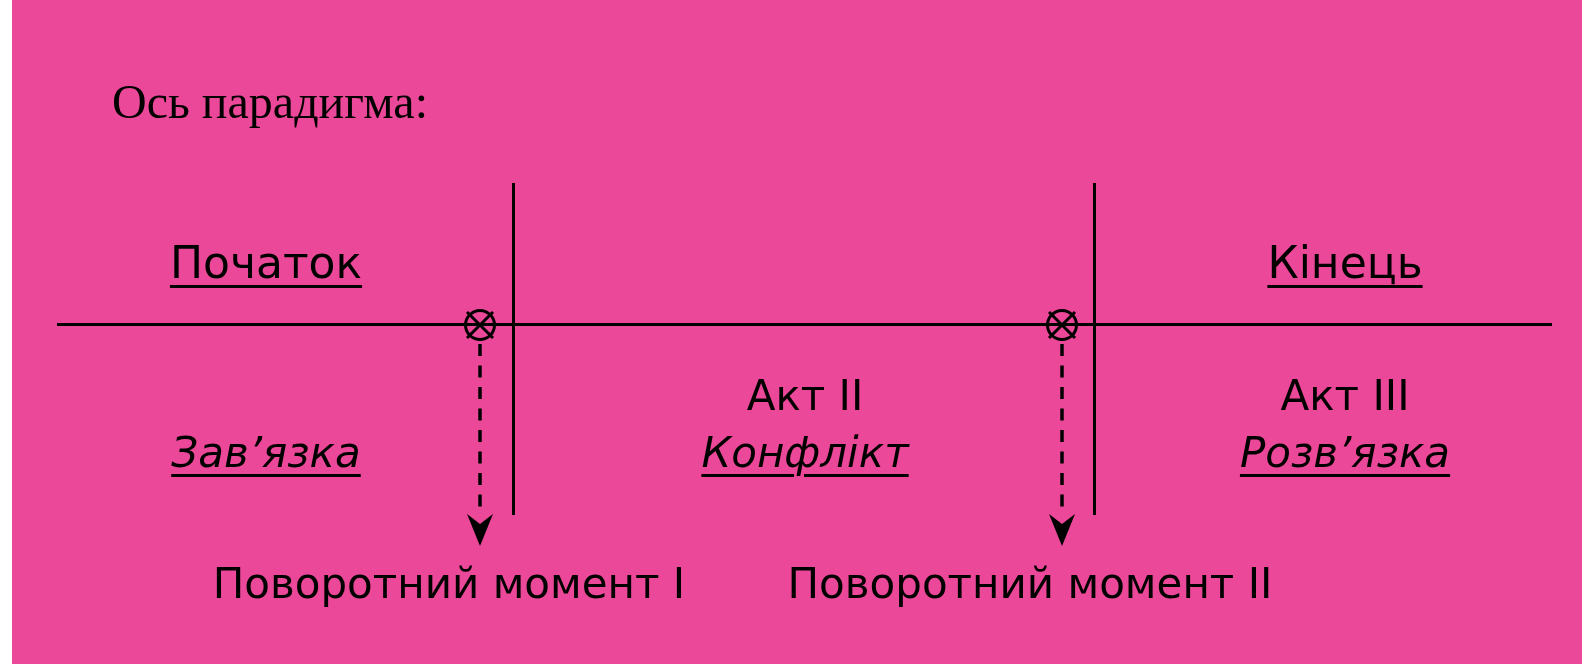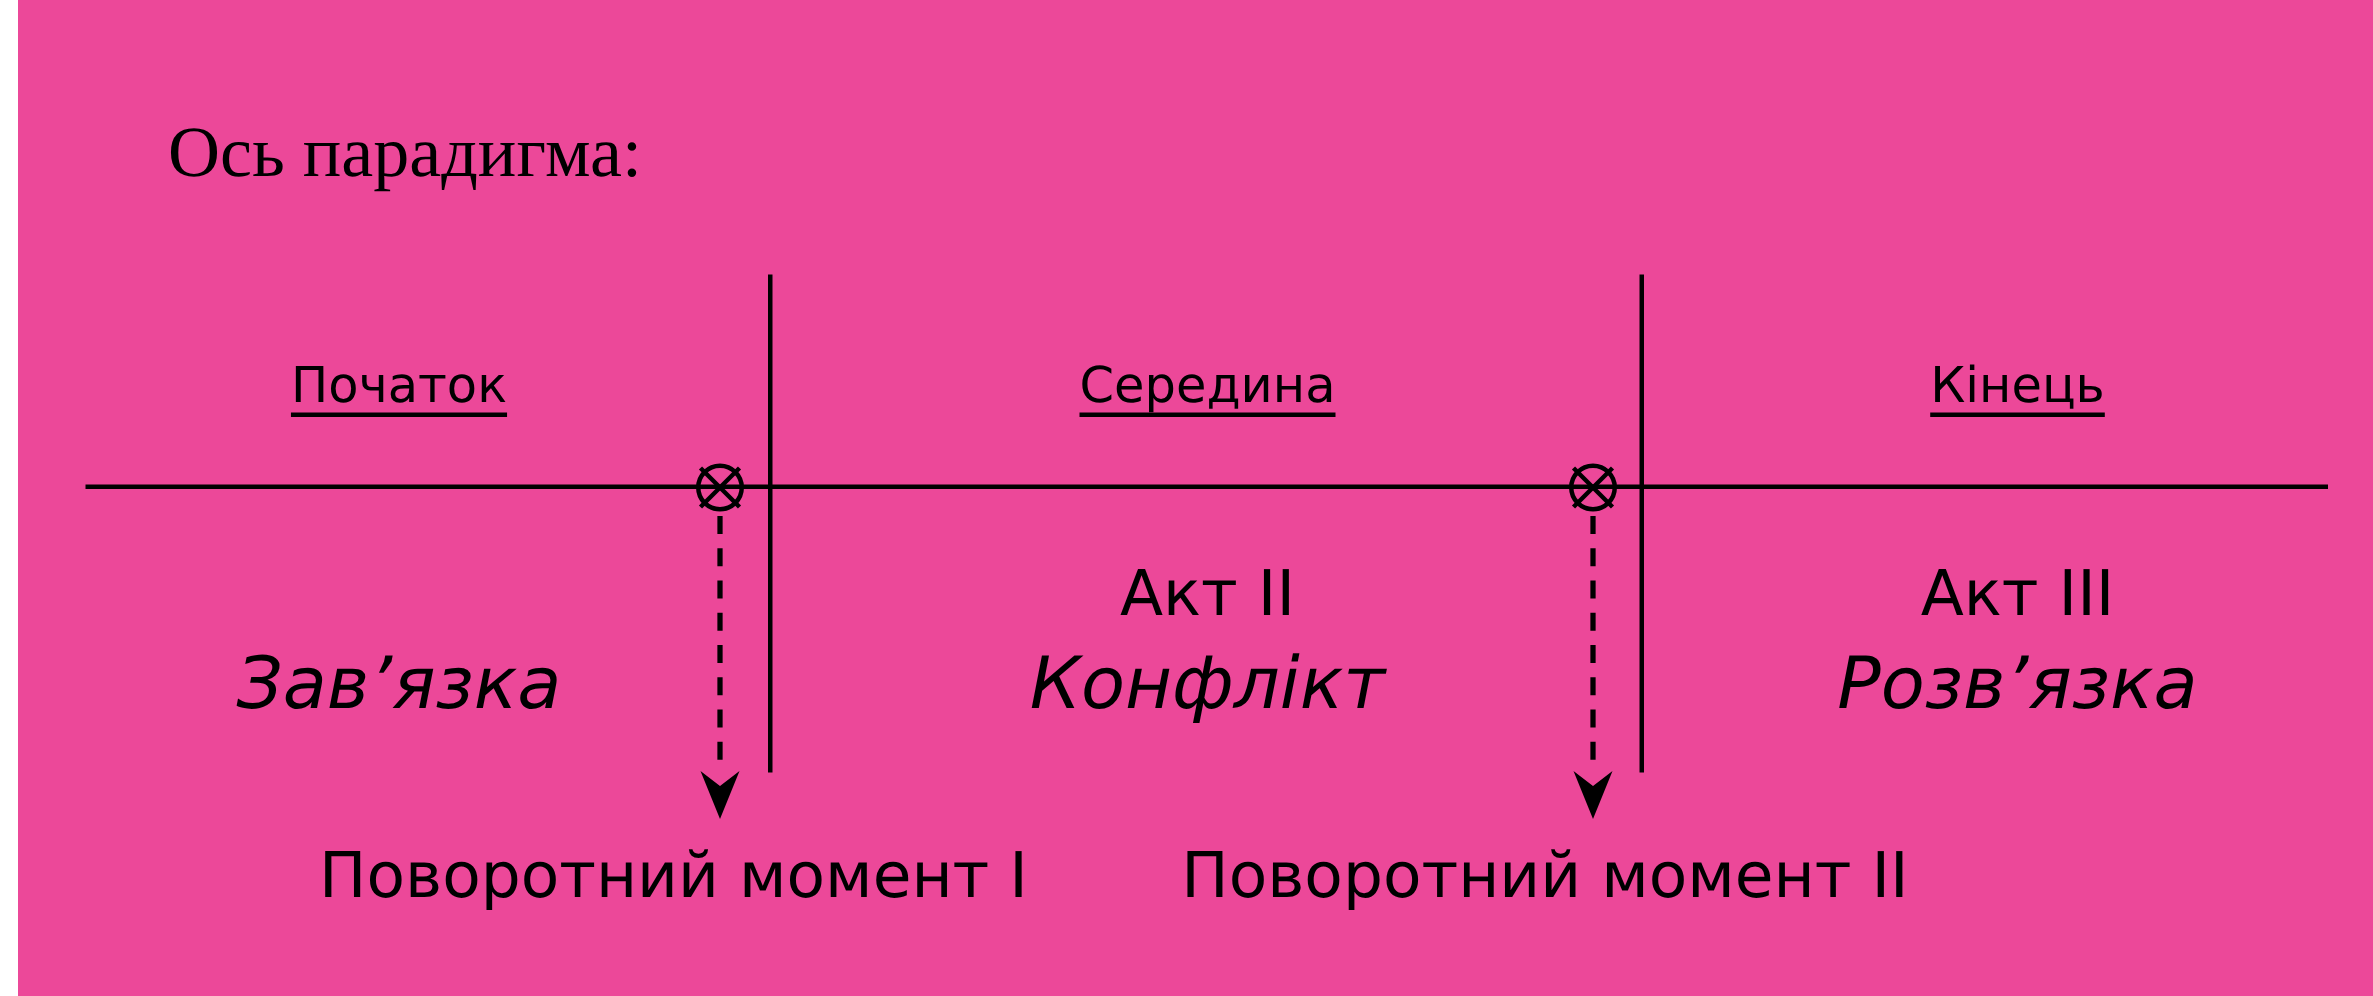--- a/index.html
+++ b/index.html
@@ -40,33 +40,34 @@
   .divider-1 { left: 500px; }
   .divider-2 { left: 1081px; }
   .centered {
     position: absolute;
     transform: translateX(-50%);
     white-space: nowrap;
     line-height: 1.15;
   }
   .section-heading {
     top: 238px;
-    font-size: 33px;
+    font-size: 44px;
     text-decoration: underline;
     text-decoration-thickness: 3px;
     text-underline-offset: 7px;
   }
   .act-label {
     top: 372px;
     font-size: 42px;
   }
   .act-subtitle {
     top: 429px;
-    font-size: 48px;
+    font-size: 42px;
     font-style: italic;
+    text-decoration: underline;
     text-decoration-thickness: 3px;
     text-underline-offset: 7px;
   }
   .col-1 { left: 254px; }
   .col-2 { left: 793px; }
   .col-3 { left: 1333px; }
   .tp-label {
     top: 560px;
     font-size: 42px;
   }
@@ -96,21 +97,20 @@
   <div class="page-title">Ось парадигма:</div>
 
   <div class="axis-line"></div>
 
   <div class="divider divider-1"></div>
   <div class="divider divider-2"></div>
 
   <div class="centered section-heading col-1">Початок</div>
   <div class="centered act-subtitle col-1">Зав’язка</div>
 
-  <div class="centered section-heading col-2">Середина</div>
   <div class="centered act-label col-2">Акт II</div>
   <div class="centered act-subtitle col-2">Конфлікт</div>
 
   <div class="centered act-label col-3">Акт III</div>
   <div class="centered section-heading col-3">Кінець</div>
   <div class="centered act-subtitle col-3">Розв’язка</div>
 
   <svg class="marker-svg marker-1" viewBox="0 0 48 48">
     <circle cx="24" cy="24" r="14.5" fill="none" stroke="#000" stroke-width="3"></circle>
     <line x1="11" y1="11" x2="37" y2="37" stroke="#000" stroke-width="3"></line>

